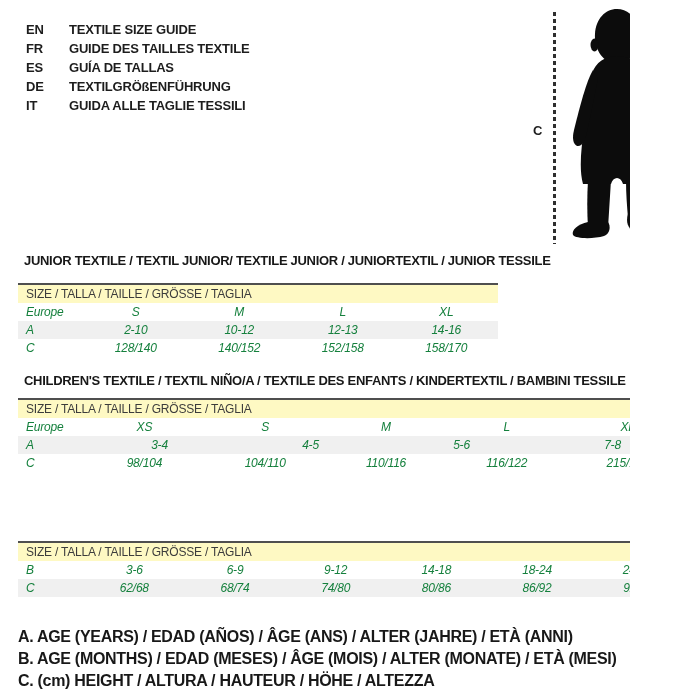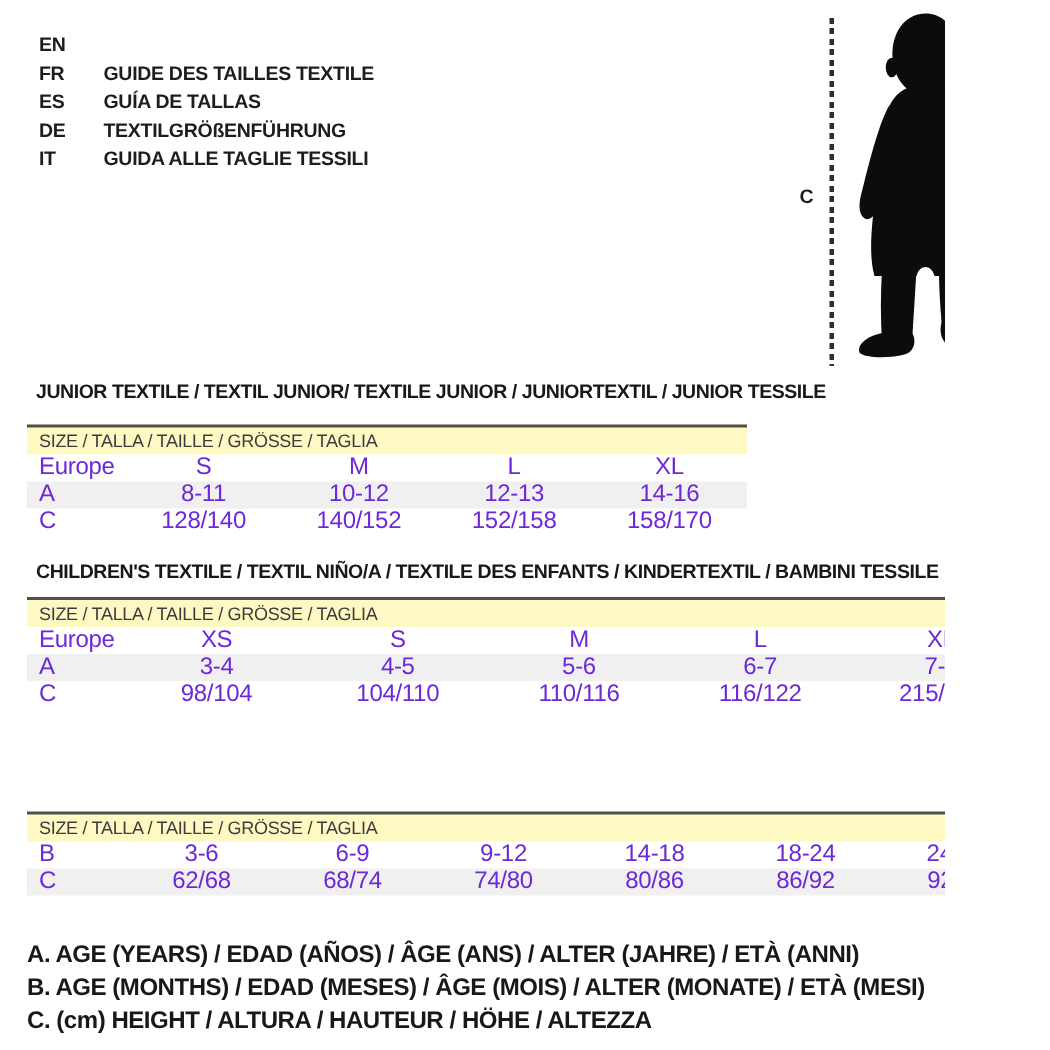--- a/index.html
+++ b/index.html
@@ -26,37 +26,38 @@
     position:absolute;left:24px;font-size:13px;font-weight:bold;
     letter-spacing:-0.3px;line-height:21px;white-space:nowrap;color:#181818;
   }
 
   
   .size-table{position:absolute;left:18px;}
   .thead{
     height:18px;line-height:18px;background:#fef9c3;border-top:2px solid #4f4f4f;
     color:#3c3c3c;font-size:12px;padding-left:8px;letter-spacing:-0.2px;
   }
-  .trow{display:flex;height:18px;line-height:18px;font-size:16px;color:#6d28d9;letter-spacing:-0.2px;}
+  .trow{display:flex;height:18px;line-height:18px;font-size:12px;color:#15803d;letter-spacing:-0.2px;font-style:italic;}
   .trow.alt{background:#f0f0f0;}
   .tlabel{width:58px;padding-left:8px;}
   .tcell{flex:1;text-align:center;}
 
   
   .footnotes{position:absolute;left:18px;top:626px;}
   .footnote{height:22px;line-height:22px;font-size:16px;font-weight:bold;letter-spacing:-0.3px;white-space:nowrap;color:#181818;}
 </style>
 </head>
 <body>
 
 <div class="page">
 
   <div class="lang-block">
     <div class="lang-row">
       <span class="lang-code">EN</span>
+      <span class="lang-text">TEXTILE SIZE GUIDE</span>
     </div>
     <div class="lang-row">
       <span class="lang-code">FR</span>
       <span class="lang-text">GUIDE DES TAILLES TEXTILE</span>
     </div>
     <div class="lang-row">
       <span class="lang-code">ES</span>
       <span class="lang-text">GUÍA DE TALLAS</span>
     </div>
     <div class="lang-row">
@@ -91,21 +92,21 @@
     <div class="thead">SIZE / TALLA / TAILLE / GRÖSSE / TAGLIA</div>
     <div class="trow">
       <span class="tlabel">Europe</span>
       <span class="tcell">S</span>
       <span class="tcell">M</span>
       <span class="tcell">L</span>
       <span class="tcell">XL</span>
     </div>
     <div class="trow alt">
       <span class="tlabel">A</span>
-      <span class="tcell">8-11</span>
+      <span class="tcell">2-10</span>
       <span class="tcell">10-12</span>
       <span class="tcell">12-13</span>
       <span class="tcell">14-16</span>
     </div>
     <div class="trow">
       <span class="tlabel">C</span>
       <span class="tcell">128/140</span>
       <span class="tcell">140/152</span>
       <span class="tcell">152/158</span>
       <span class="tcell">158/170</span>
@@ -121,21 +122,20 @@
       <span class="tcell">S</span>
       <span class="tcell">M</span>
       <span class="tcell">L</span>
       <span class="tcell">XL</span>
     </div>
     <div class="trow alt">
       <span class="tlabel">A</span>
       <span class="tcell">3-4</span>
       <span class="tcell">4-5</span>
       <span class="tcell">5-6</span>
-      <span class="tcell">6-7</span>
       <span class="tcell">7-8</span>
     </div>
     <div class="trow">
       <span class="tlabel">C</span>
       <span class="tcell">98/104</span>
       <span class="tcell">104/110</span>
       <span class="tcell">110/116</span>
       <span class="tcell">116/122</span>
       <span class="tcell">215/128</span>
     </div>

